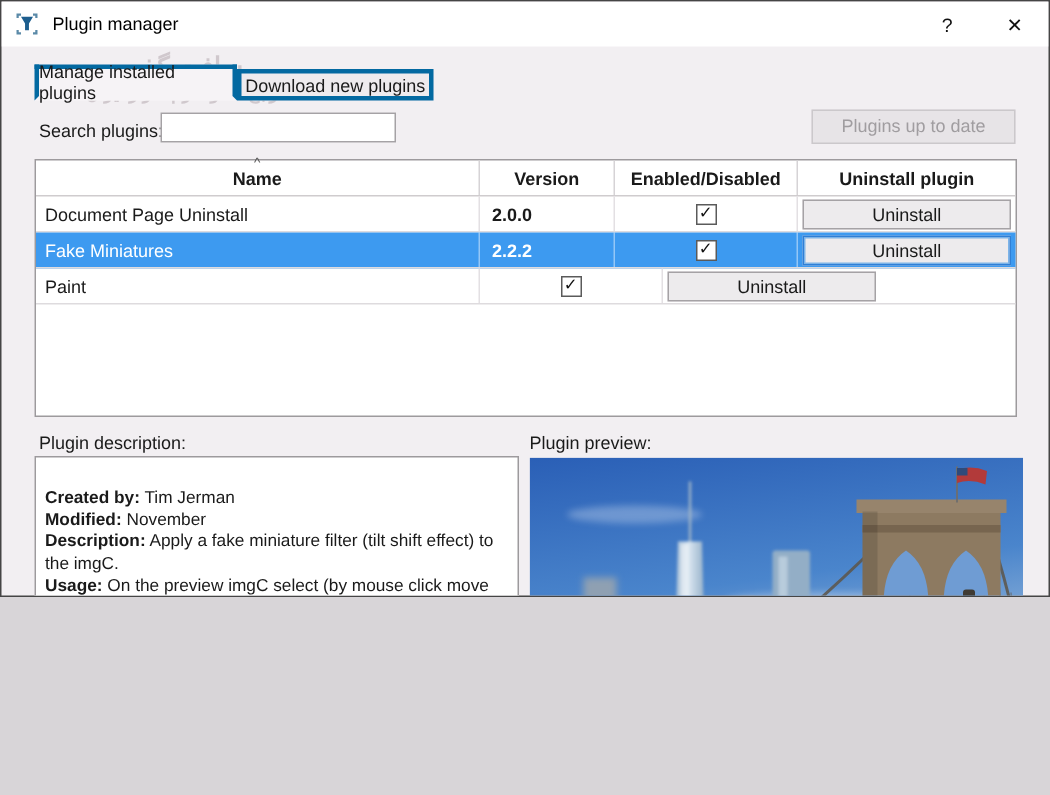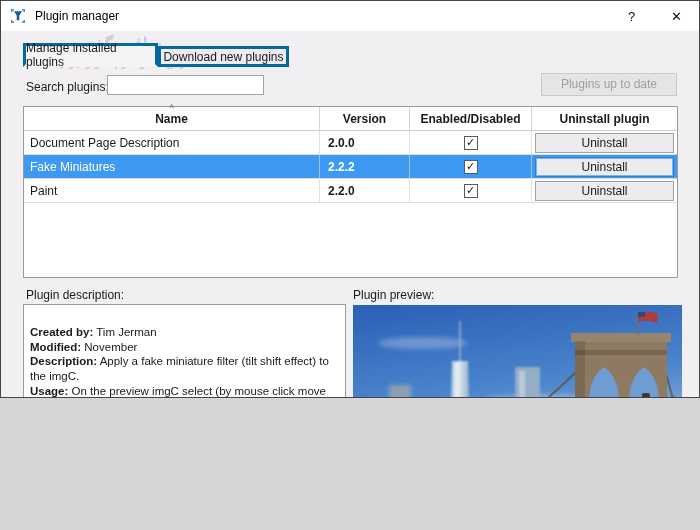--- a/index.html
+++ b/index.html
@@ -102,21 +102,21 @@
       <div class="th c-name">
         <span class="sort-caret">^</span>
         <span>Name</span>
       </div>
       <div class="th c-ver">Version</div>
       <div class="th c-en">Enabled/Disabled</div>
       <div class="th c-un">Uninstall plugin</div>
     </div>
 
     <div class="trow">
-      <div class="td name c-name">Document Page Description</div>
+      <div class="td name c-name">Document Page Uninstall</div>
       <div class="td version c-ver">2.0.0</div>
       <div class="td center c-en">
         <span class="checkbox">✓</span>
       </div>
       <div class="td center c-un">
         <div class="btn-uninstall">Uninstall</div>
       </div>
     </div>
 
     <div class="trow selected">
@@ -125,21 +125,20 @@
       <div class="td center c-en">
         <span class="checkbox">✓</span>
       </div>
       <div class="td center c-un">
         <div class="btn-uninstall">Uninstall</div>
       </div>
     </div>
 
     <div class="trow">
       <div class="td name c-name">Paint</div>
-      <div class="td version c-ver">2.2.0</div>
       <div class="td center c-en">
         <span class="checkbox">✓</span>
       </div>
       <div class="td center c-un">
         <div class="btn-uninstall">Uninstall</div>
       </div>
     </div>
   </div>
 
   <span class="desc-label">Plugin description:</span>

